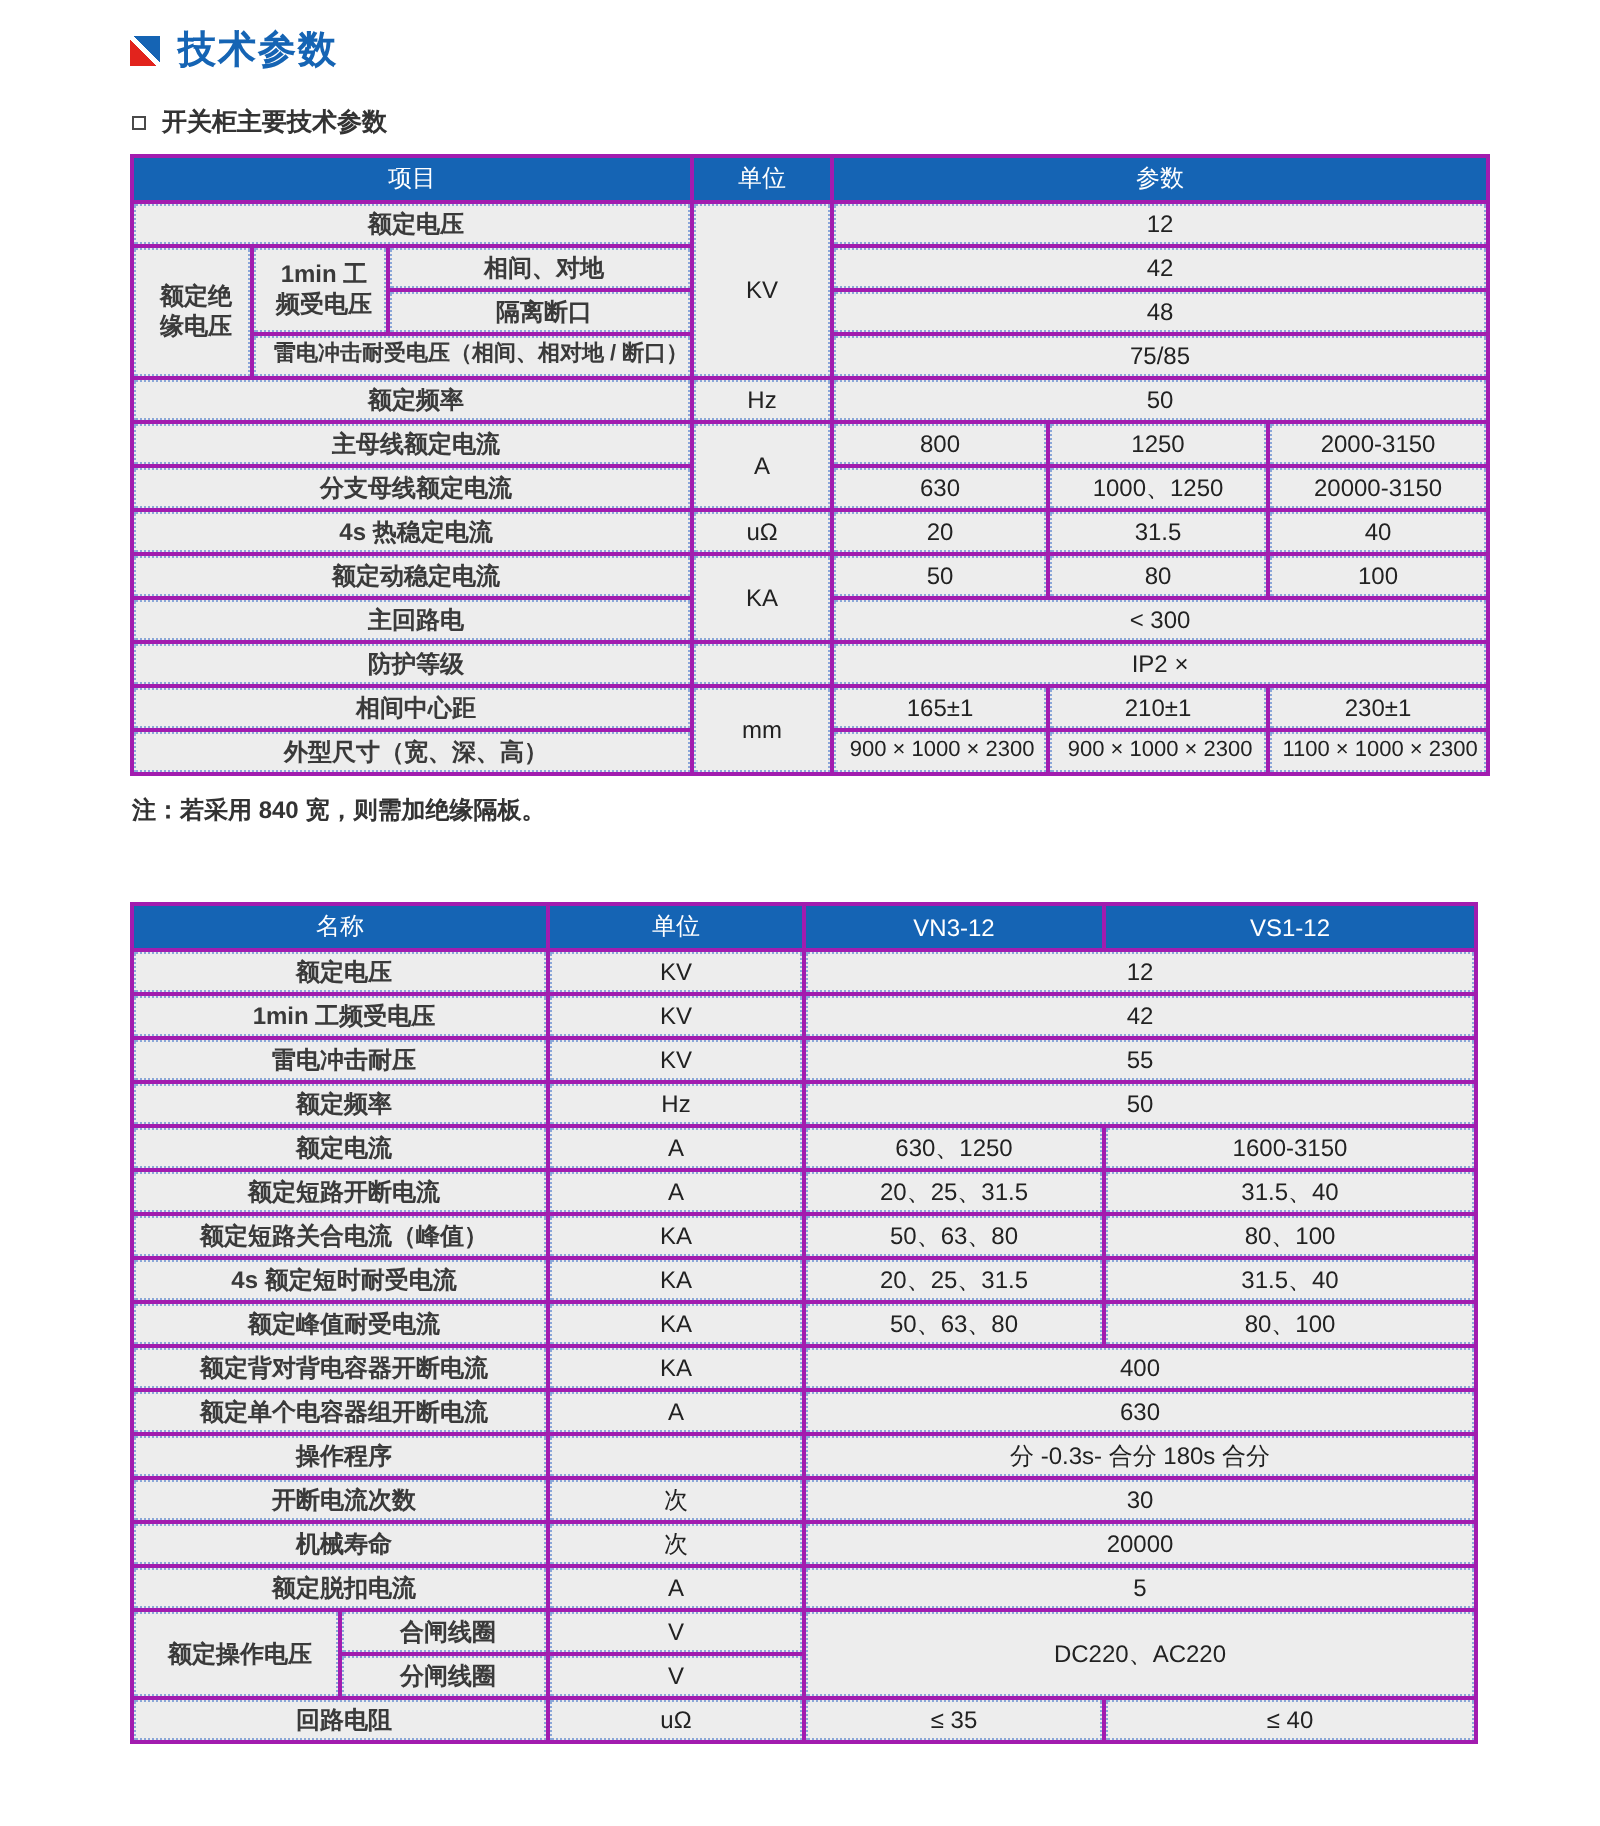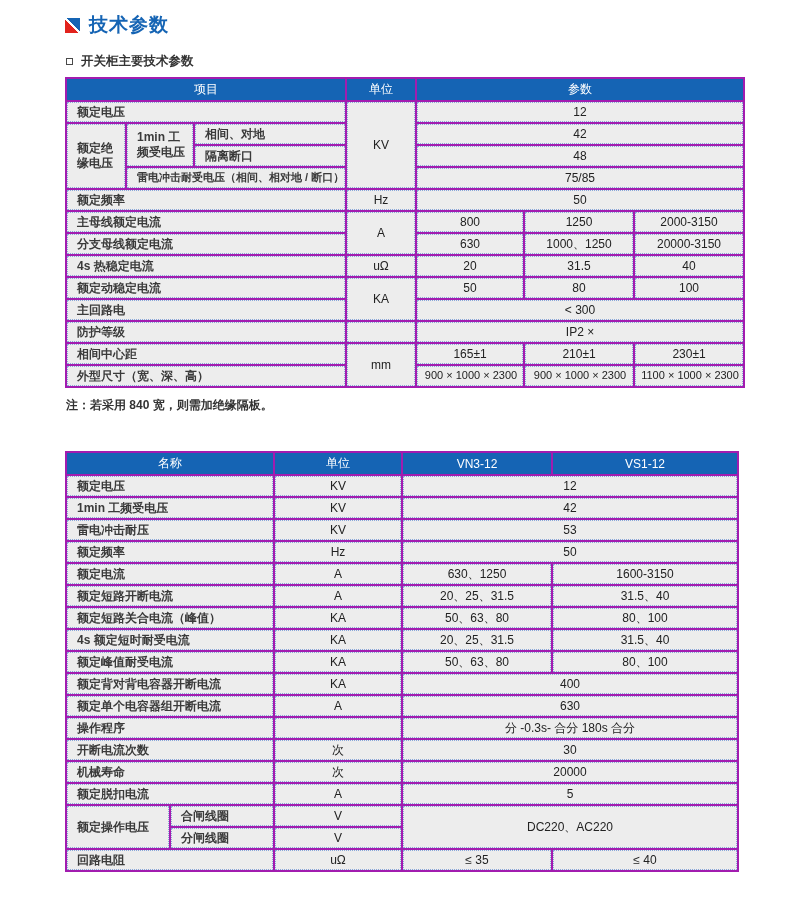--- a/index.html
+++ b/index.html
@@ -35,21 +35,21 @@
   }
   .spec th {
     background: #1564b4; color: #fff; font-weight: 400;
     font-size: 12px; height: 21px; padding: 1px 4px; text-align: center;
   }
   .spec td {
     background: #ededed; border: 1px dotted #8aa7d8;
     font-size: 12px; height: 20px; padding: 1px 5px;
     text-align: center; color: #222; line-height: 1.25;
   }
-  .spec td.lab { text-align: left; padding-left: 9px; color: #3a3a3a; font-weight: 600; }
+  .spec td.lab { text-align: center; padding-left: 9px; color: #3a3a3a; font-weight: 600; }
   .spec td.small { font-size: 11px; white-space: nowrap; padding-left: 2px; padding-right: 0; }
   .spec td.labsmall { font-size: 11px; white-space: nowrap; }
 
   .note { font-size: 12px; color: #333; margin: 9px 0 0 1px; font-weight: bold; }
   .gap { height: 37px; }
 </style>
 </head>
 <body>
 
 <div class="content">
@@ -186,21 +186,21 @@
         <td colspan="2">12</td>
       </tr>
       <tr>
         <td colspan="2" class="lab">1min 工频受电压</td>
         <td>KV</td>
         <td colspan="2">42</td>
       </tr>
       <tr>
         <td colspan="2" class="lab">雷电冲击耐压</td>
         <td>KV</td>
-        <td colspan="2">53</td>
+        <td colspan="2">55</td>
       </tr>
       <tr>
         <td colspan="2" class="lab">额定频率</td>
         <td>Hz</td>
         <td colspan="2">50</td>
       </tr>
       <tr>
         <td colspan="2" class="lab">额定电流</td>
         <td>A</td>
         <td>630、1250</td>

